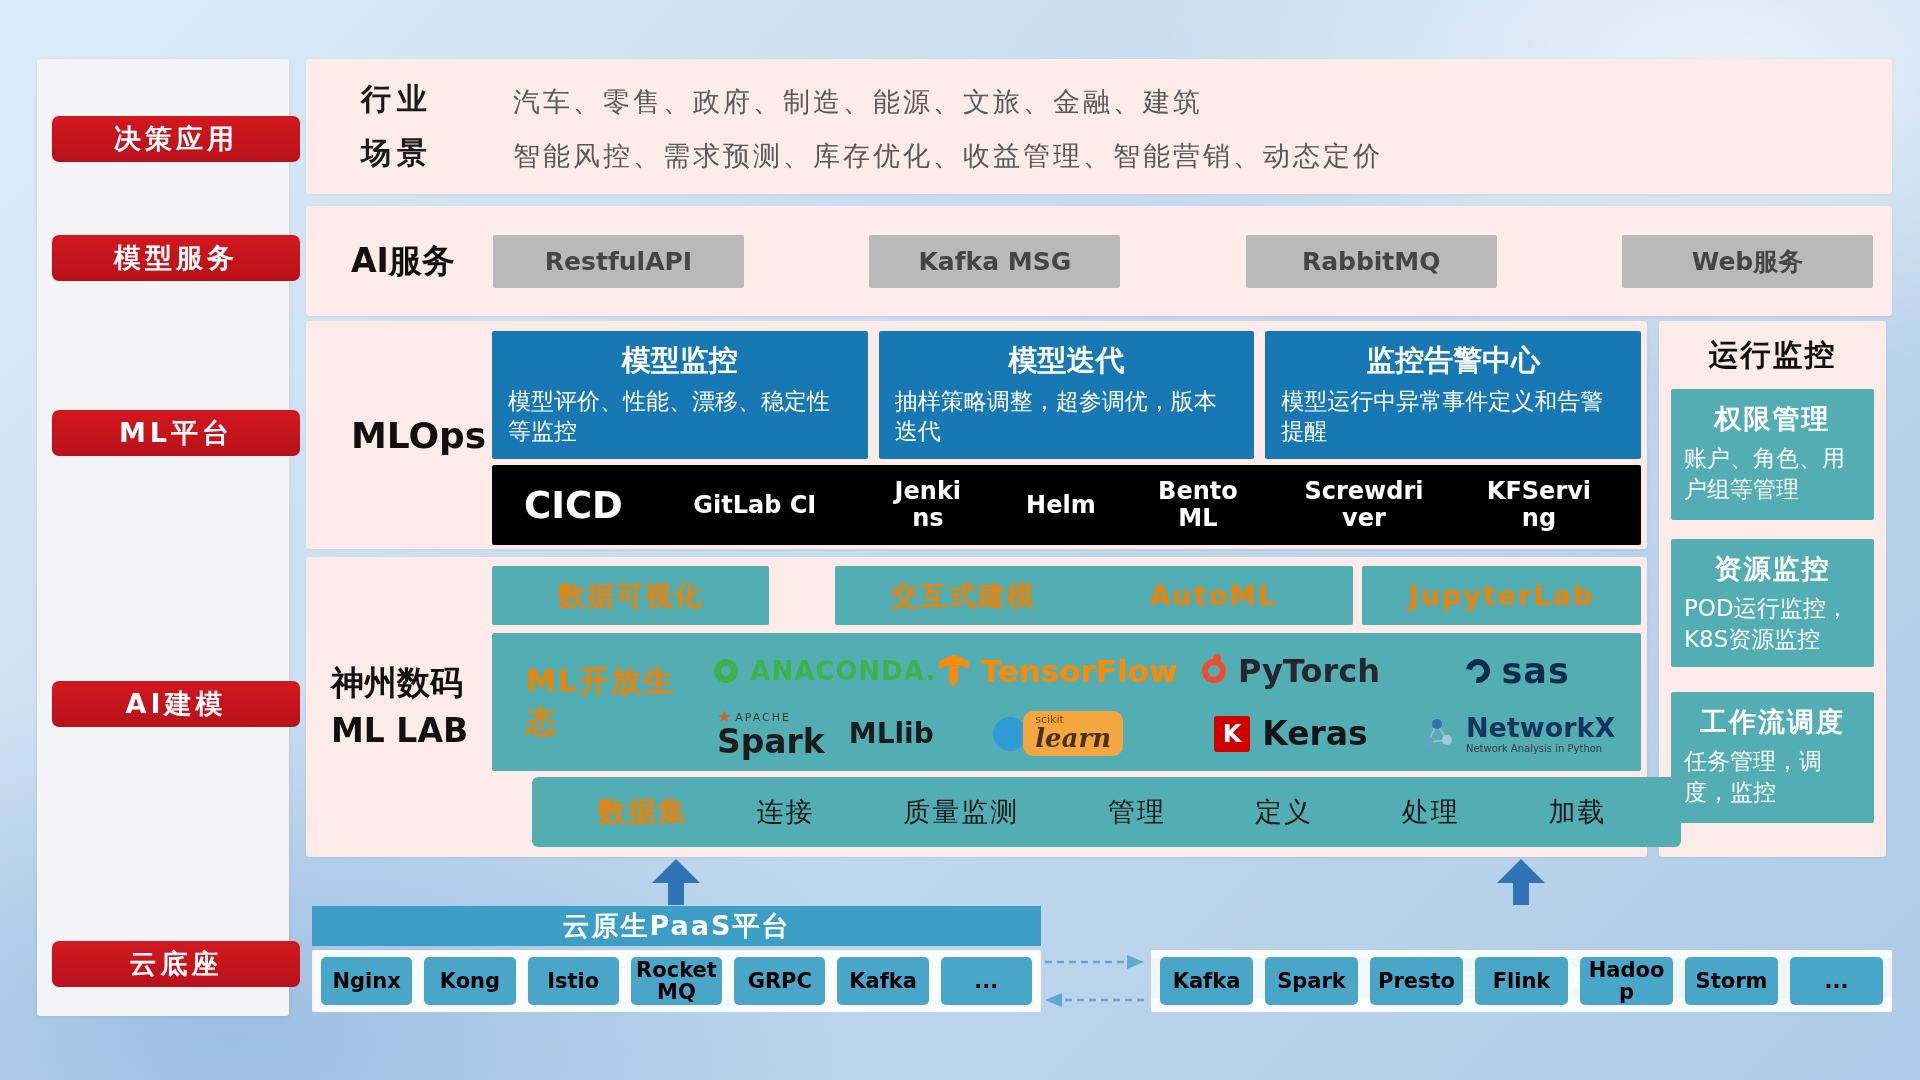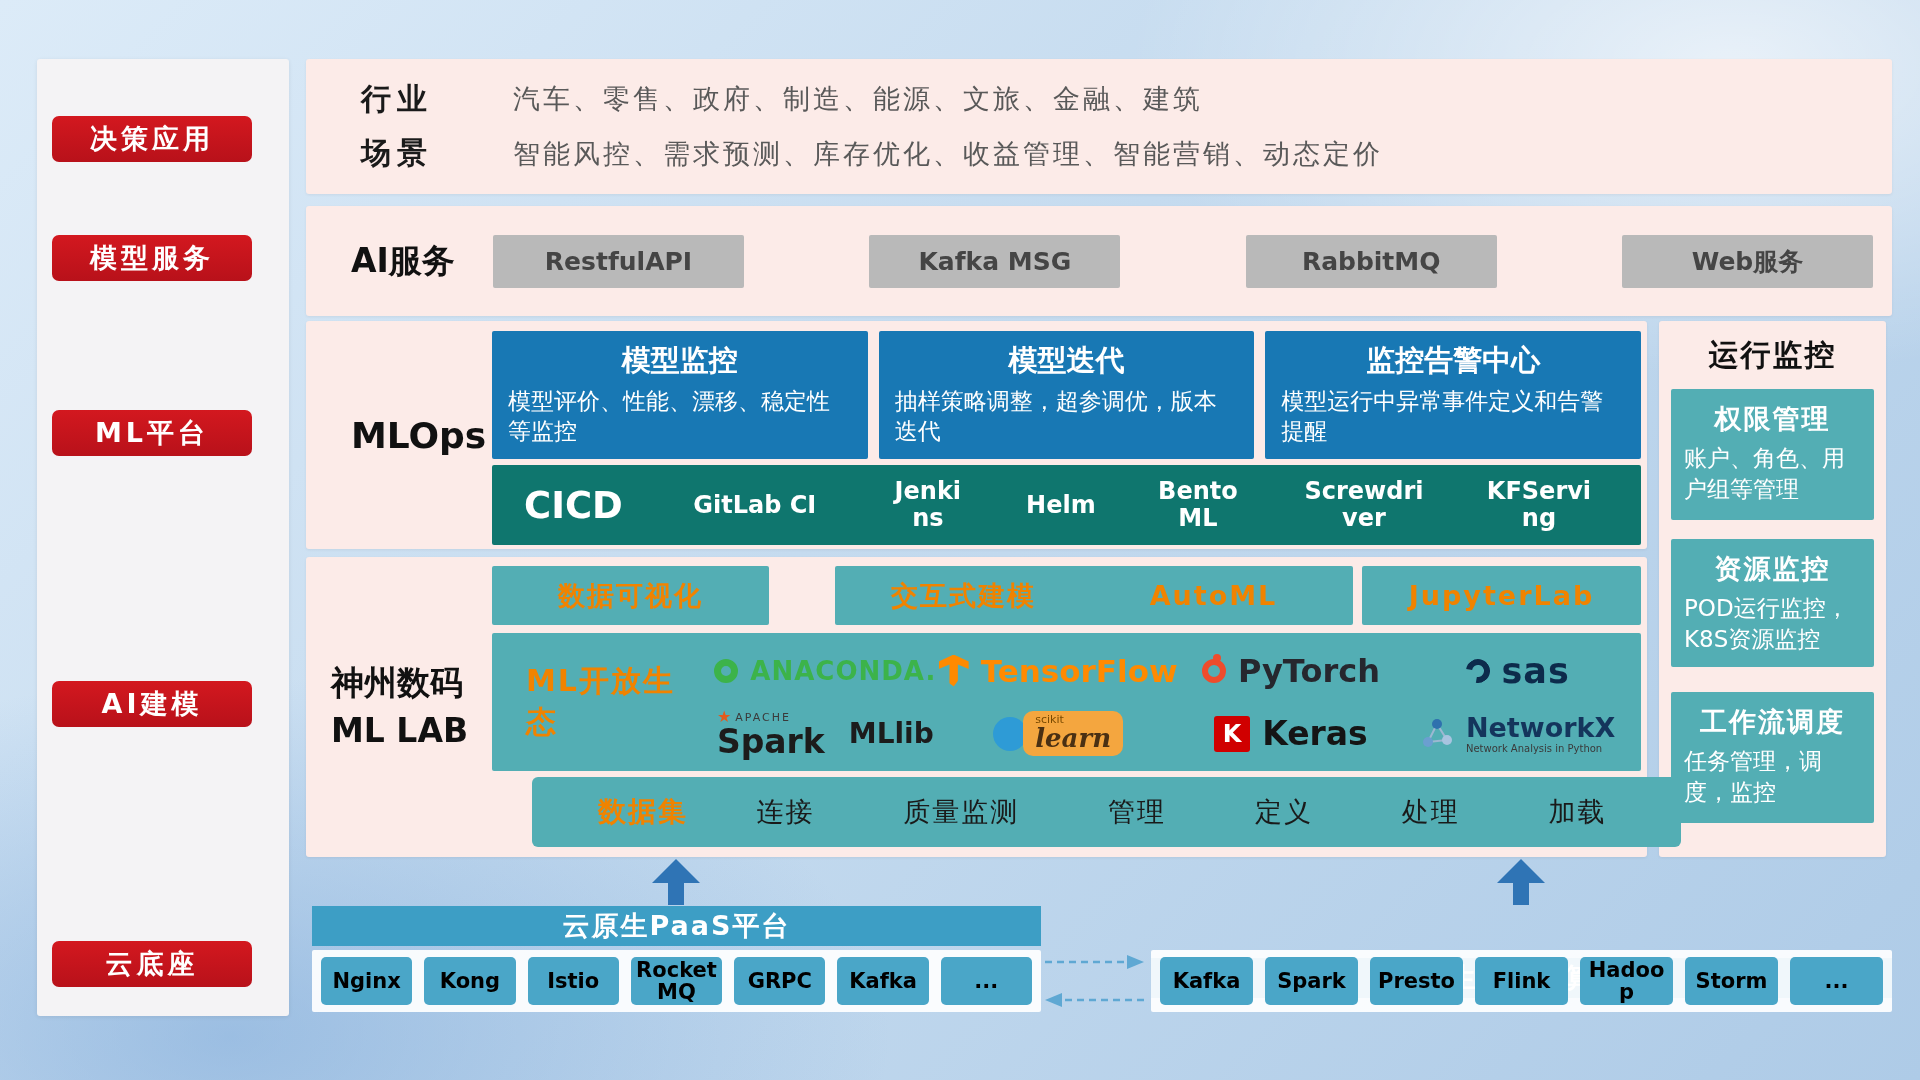--- a/index.html
+++ b/index.html
@@ -10,52 +10,52 @@
     background:
       radial-gradient(1100px 600px at 12% 96%, rgba(120,165,215,.55), transparent 60%),
       radial-gradient(1000px 520px at 90% 6%, rgba(255,255,255,.65), transparent 60%),
       linear-gradient(135deg,#dcebf8 0%,#c5dbef 45%,#aecbe7 100%);
   }
   .abs { position:absolute; }
 
   
   .sidebar { left:37px; top:59px; width:252px; height:957px; background:#f4f3f5; border-radius:3px; box-shadow:0 1px 4px rgba(0,0,0,.08); }
   .side-btn {
-    position:absolute; left:52px; width:200px; height:46px;
+    position:absolute; left:52px; width:248px; height:46px;
     background:linear-gradient(180deg,#d3181f,#b8111a);
     color:#fff; font-weight:bold; font-size:27px; letter-spacing:4px;
     display:flex; align-items:center; justify-content:center; border-radius:7px;
   }
 
   
   .panel { position:absolute; background:#fcebe8; border-radius:3px; box-shadow:0 1px 3px rgba(0,0,0,.06); }
 
   
   .row1 { left:306px; top:59px; width:1586px; height:135px; display:flex; flex-direction:column; justify-content:space-evenly; padding:6px 0; }
-  .info-line { display:flex; align-items:center; padding-left:55px; }
+  .info-line { display:flex; align-items:flex-end; padding-left:55px; }
   .info-label { width:122px; font-size:30px; font-weight:bold; color:#1a1a1a; letter-spacing:6px; }
   .info-text { margin-left:30px; font-size:27px; color:#595959; letter-spacing:3px; }
 
   
   .row2 { left:306px; top:206px; width:1586px; height:110px; display:flex; align-items:center; }
   .row2-label { width:187px; padding-left:45px; font-size:33px; font-weight:bold; color:#111; }
   .row2-btns { flex:1; display:flex; justify-content:space-between; padding-right:19px; }
   .gray-btn {
     width:251px; height:53px; background:#b9b9b9; color:#454545;
     font-size:25px; font-weight:bold; display:flex; align-items:center; justify-content:center; border-radius:2px;
   }
 
   
   .row3 { left:306px; top:321px; width:1341px; height:228px; }
   .mlops-label { position:absolute; left:45px; top:0; height:100%; width:140px; display:flex; align-items:center; font-size:36px; font-weight:bold; color:#111; }
   .mlops-cards { position:absolute; left:186px; top:10px; width:1149px; display:flex; gap:11px; }
   .blue-card { flex:1; height:128px; background:#1878b4; color:#fff; border-radius:2px; padding:10px 16px 8px; }
   .blue-card .bc-title { text-align:center; font-size:29px; font-weight:bold; margin-bottom:6px; }
   .blue-card .bc-desc { font-size:23px; line-height:1.3; }
-  .cicd-bar { position:absolute; left:186px; top:144px; width:1149px; height:80px; background:#0f766e; border-radius:2px; display:flex; align-items:center; color:#fff; }
+  .cicd-bar { position:absolute; left:186px; top:144px; width:1149px; height:80px; background:#000000; border-radius:2px; display:flex; align-items:center; color:#fff; }
   .cicd-label { font-size:37px; font-weight:bold; margin:0 28px 0 32px; }
   .cicd-tools { flex:1; display:flex; justify-content:space-around; align-items:center; padding-right:20px; }
   .cicd-tool { display:block; text-align:center; overflow-wrap:anywhere; line-height:1.12; font-size:24px; font-weight:600; }
   .t0{width:150px}.t1{width:80px}.t2{width:70px}.t3{width:88px}.t4{width:128px}.t5{width:106px}
 
   
   .row4 { left:306px; top:557px; width:1341px; height:300px; }
   .mllab-label { position:absolute; left:25px; top:50%; transform:translateY(-50%); width:160px; font-size:33px; font-weight:bold; color:#111; line-height:1.45; }
   .teal { background:#53aeb4; }
   .teal-btn { position:absolute; top:9px; height:59px; display:flex; align-items:center; justify-content:center; border-radius:2px; color:#f08300; font-size:27px; font-weight:bold; letter-spacing:2px; }

